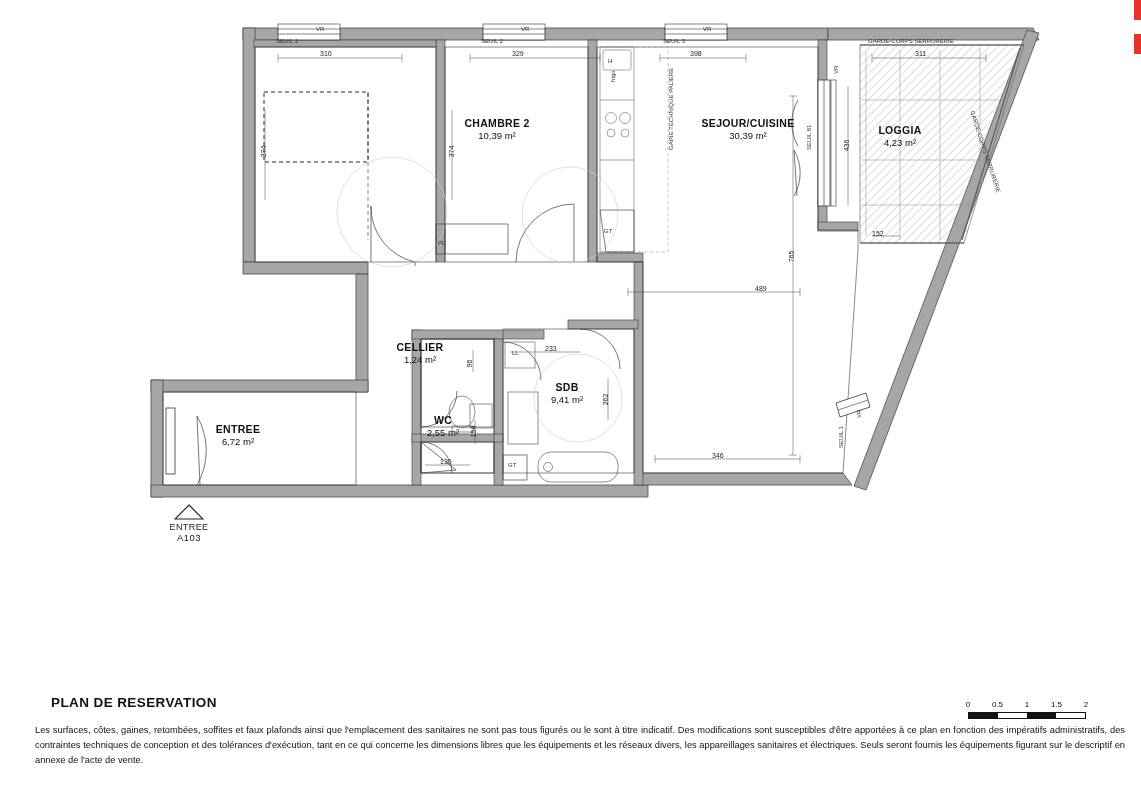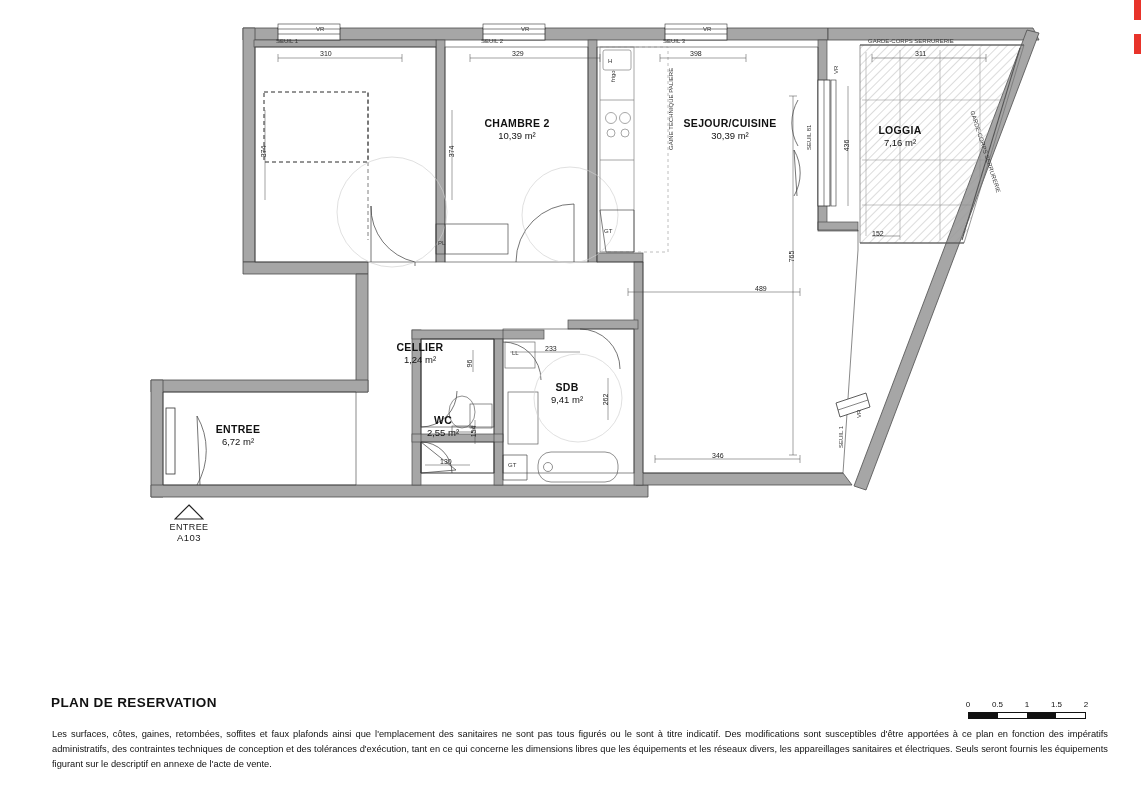--- a/index.html
+++ b/index.html
@@ -22,21 +22,21 @@
   .dim-label.vert{transform-origin:center center;}
 
   .tiny-label{position:absolute;font-size:6px;color:#333;white-space:nowrap;}
 
   .entry-block{position:absolute;text-align:center;}
   .entry-block .t1{font-size:9px;letter-spacing:.4px;}
   .entry-block .t2{font-size:9.5px;font-weight:normal;letter-spacing:.4px;}
 
   .footer{position:absolute;left:35px;top:695px;width:1090px;}
   .footer h1{font-size:13.5px;font-weight:bold;margin:0 0 13px 16px;letter-spacing:.4px;color:#111;}
-  .footer p{font-size:9.3px;line-height:1.62;margin:17px;color:#111;text-align:justify;}
+  .footer p{font-size:9.3px;line-height:1.62;margin:0;color:#111;text-align:justify;}
 
   .scalebar{position:absolute;left:968px;top:700px;width:118px;}
   .scalebar .nums{position:relative;height:12px;}
   .scalebar .nums span{position:absolute;font-size:8px;color:#111;transform:translateX(-50%);}
   .scalebar .bars{display:flex;height:7px;border:1px solid #111;box-sizing:border-box;}
   .scalebar .bars div{flex:1 1 0;}
   .scalebar .bars div:nth-child(odd){background:#111;}
   .scalebar .bars div:nth-child(even){background:#fff;}
 
   .red-mark{position:absolute;right:0;width:7px;background:#e8332a;}
@@ -253,31 +253,31 @@
 
       <line x1="510" y1="352" x2="580" y2="352"></line>
       <line x1="473" y1="350" x2="473" y2="372"></line>
       <line x1="475" y1="420" x2="475" y2="444"></line>
       <line x1="425" y1="465" x2="470" y2="465"></line>
       <line x1="608" y1="378" x2="608" y2="420"></line>
       <line x1="872" y1="236" x2="900" y2="236"></line>
     </g>
   </svg>
 
-  <div class="room-label" style="left:448px;top:117px;width:138px;">
+  <div class="room-label" style="left:428px;top:117px;width:138px;">
     <div class="room-name">CHAMBRE 2</div>
     <div class="room-area">10,39 m²</div>
   </div>
-  <div class="room-label" style="left:650px;top:117px;width:160px;">
+  <div class="room-label" style="left:668px;top:117px;width:160px;">
     <div class="room-name">SEJOUR/CUISINE</div>
     <div class="room-area">30,39 m²</div>
   </div>
   <div class="room-label" style="left:845px;top:124px;width:110px;">
     <div class="room-name">LOGGIA</div>
-    <div class="room-area">7,16 m²</div>
+    <div class="room-area">4,23 m²</div>
   </div>
   <div class="room-label" style="left:374px;top:341px;width:92px;">
     <div class="room-name">CELLIER</div>
     <div class="room-area">1,24 m²</div>
   </div>
   <div class="room-label" style="left:528px;top:381px;width:78px;">
     <div class="room-name">SDB</div>
     <div class="room-area">9,41 m²</div>
   </div>
   <div class="room-label" style="left:404px;top:414px;width:78px;">

